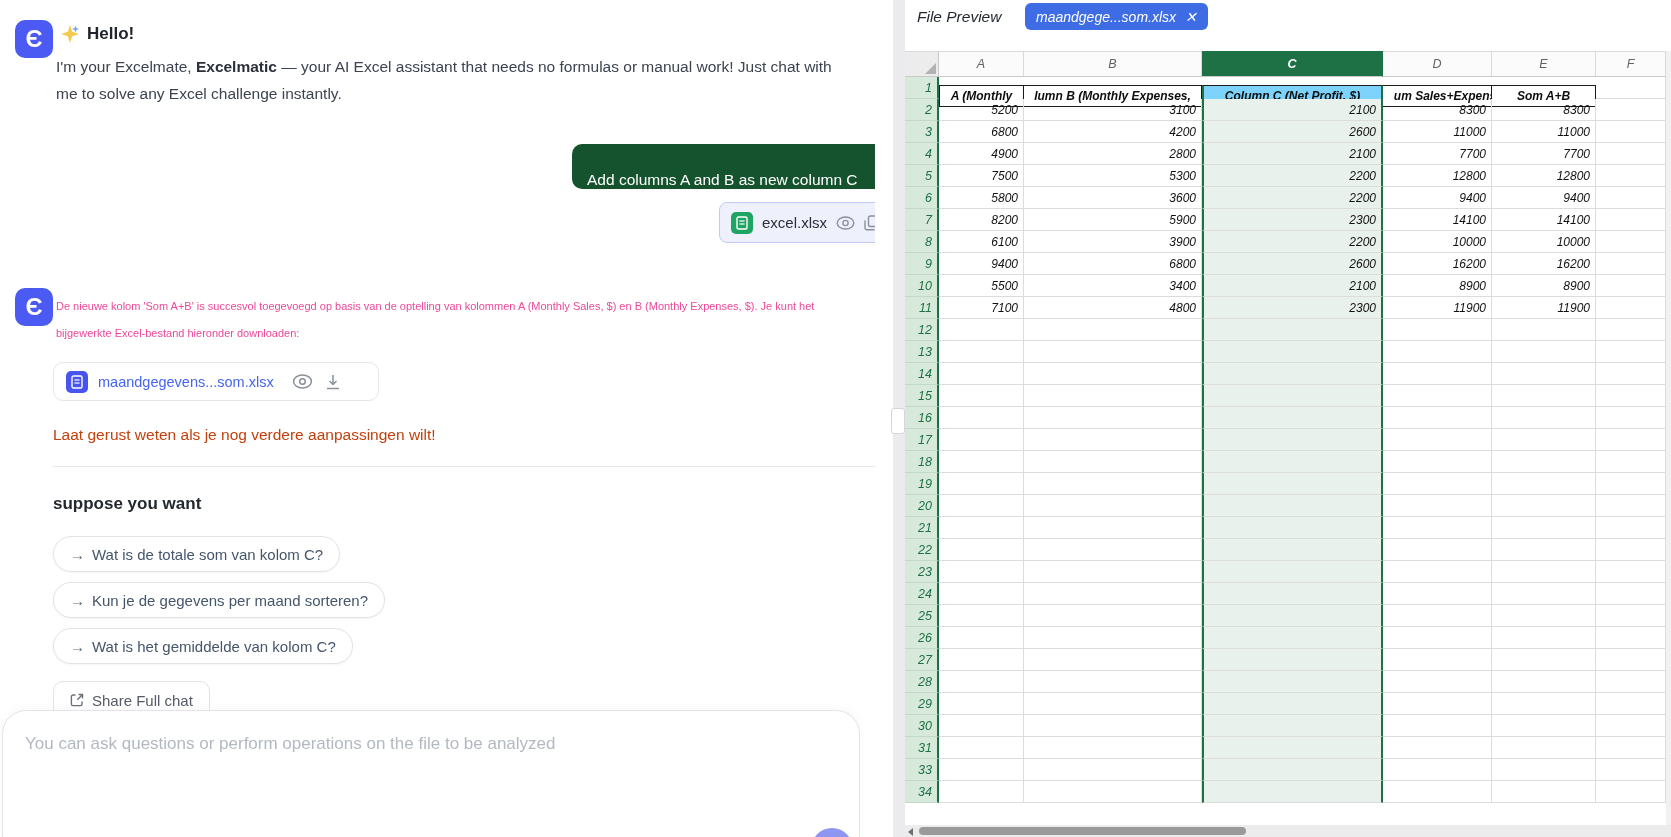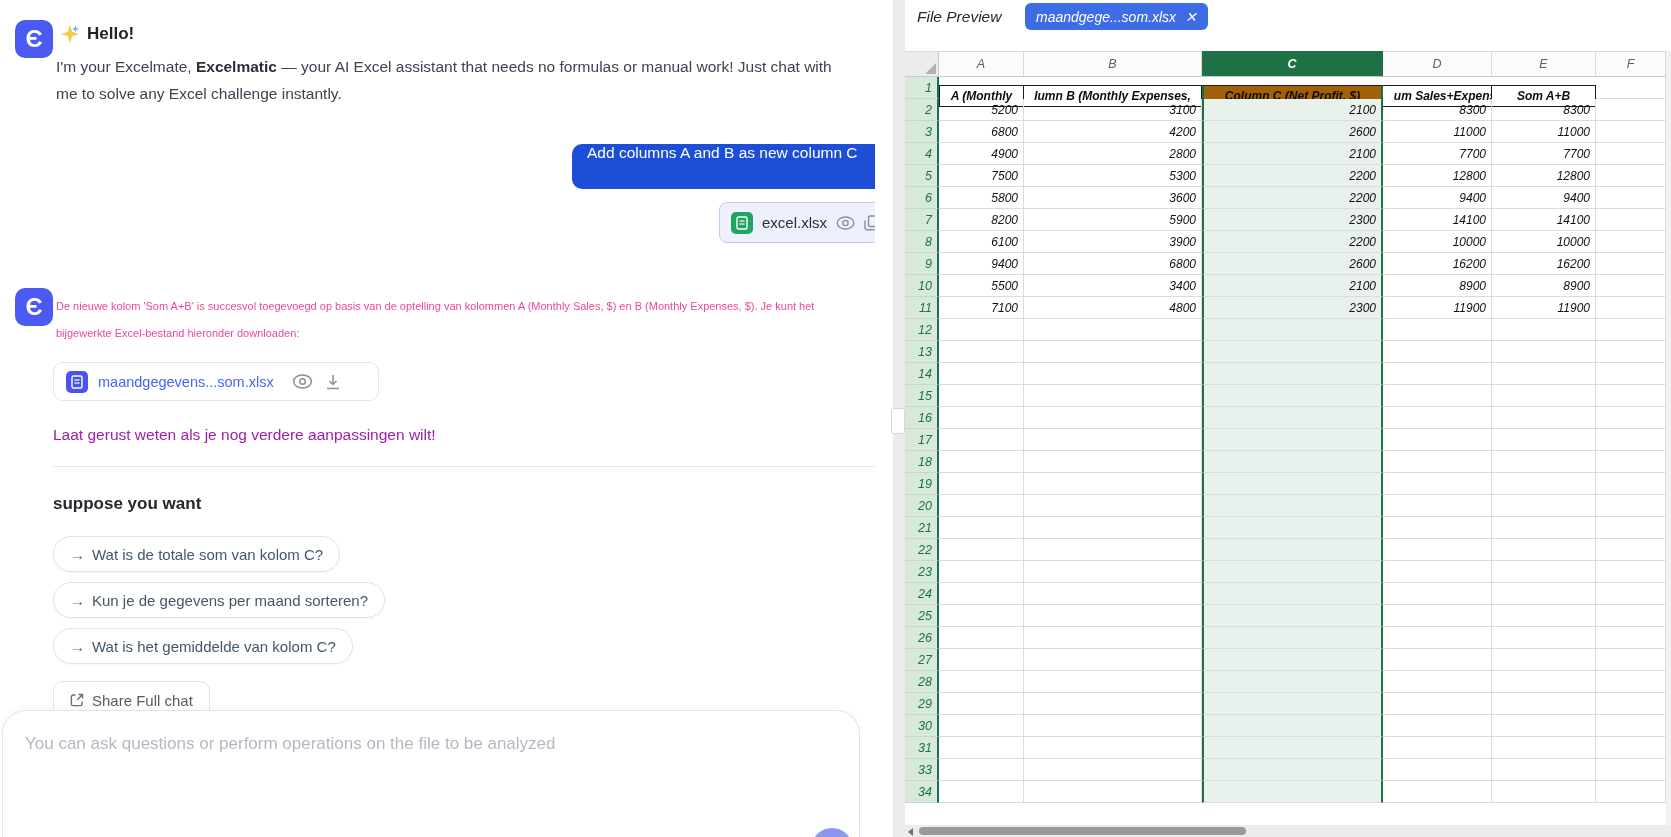--- a/index.html
+++ b/index.html
@@ -13,40 +13,40 @@
             color:#fff; display:flex; align-items:center; justify-content:center;
             font-size:24px; font-weight:bold; }
   .avatar1 { left:15px; top:20px; }
   .avatar2 { left:15px; top:288px; }
 
   .hello { position:absolute; left:60px; top:24px; font-size:17px; font-weight:700; color:#20242c;
            display:flex; align-items:center; gap:7px; }
   .intro { position:absolute; left:56px; top:53px; width:790px; font-size:15.5px; line-height:27px; color:#3d4351; }
   .intro b { font-weight:700; color:#2b2f3a; }
 
-  .user-bubble { position:absolute; left:572px; top:144px; width:330px; height:45px; background:#1d4ed8;
-                 border-radius:10px; color:#fff; font-size:15.5px; display:flex; align-items:flex-start;
+  .user-bubble { position:absolute; left:572px; top:144px; width:330px; height:45px; background:#14532d;
+                 border-radius:10px; color:#fff; font-size:15.5px; display:flex; align-items:flex-end;
                  padding-left:15px; }
 
   .chip1 { position:absolute; left:719px; top:202px; width:170px; height:41px; background:#eef0fc;
            border:1px solid #c3c9f7; border-radius:8px; display:flex; align-items:center; gap:9px; padding:0 11px; }
   .chip1 .fname { font-size:15px; color:#2a2f3a; }
 
   .ficon { width:22px; height:22px; border-radius:5px; display:flex; align-items:center; justify-content:center; flex:0 0 22px; }
   .ficon-green { background:#1fa463; }
   .ficon-blue  { background:#4754f0; }
 
   .msg2 { position:absolute; left:56px; top:293px; width:800px; font-size:11px; line-height:27px; color:#ec4899; }
 
   .chip2 { position:absolute; left:53px; top:362px; width:326px; height:39px; background:#fff;
            border:1px solid #e6e6ea; border-radius:10px; display:flex; align-items:center; gap:10px; padding:0 12px; }
   .chip2 .flink { font-size:14.5px; color:#4664f0; }
   .chip2 .icons { display:flex; gap:12px; margin-left:8px; align-items:center; }
 
-  .note { position:absolute; left:53px; top:426px; font-size:15.5px; color:#a21caf; }
+  .note { position:absolute; left:53px; top:426px; font-size:15.5px; color:#c2410c; }
   .divider { position:absolute; left:53px; top:466px; width:822px; height:1px; background:#e8e8ea; }
 
   .suppose { position:absolute; left:53px; top:494px; font-size:17px; font-weight:700; color:#24292f; }
 
   .pill { position:absolute; height:36px; border:1px solid #e3e3e6; border-radius:18px; background:#fff;
           color:#46566a; font-size:15px; display:inline-flex; align-items:center; padding:0 16px; gap:7px;
           box-shadow:0 1px 2px rgba(0,0,0,.04); white-space:nowrap; }
   .pill .arr { color:#5b6b7d; }
   .pill1 { left:53px; top:536px; }
   .pill2 { left:53px; top:582px; }
@@ -91,21 +91,21 @@
                  border-left:11px solid transparent; border-bottom:11px solid #b2b2b2; }
 
   
   .rn { background:#d7e9db; color:#1e7145; font-size:12.5px; display:flex; align-items:center; justify-content:flex-end;
         padding-right:5px; border-bottom:1px solid #c3d8c8; border-right:2px solid #1e7145; }
 
   
   .hc { font-weight:700; color:#0d0d0d; display:flex; align-items:center; justify-content:center;
         border:1px solid #1a1a1a; border-left:none;margin-top:8px; }
   .hc.first { border-left:1px solid #1a1a1a; }
-  .hc-sel { background:#a16207; border-top:1px solid #1a1a1a; border-bottom:1px solid #1a1a1a;
+  .hc-sel { background:#7dd3fc; border-top:1px solid #1a1a1a; border-bottom:1px solid #1a1a1a;
             border-left:2px solid #1e7145; border-right:2px solid #1e7145; }
   .hc-none { border:none; border-right:1px solid #dcdcdc; border-bottom:1px solid #dcdcdc; }
 
   
   .dc { color:#111; display:flex; align-items:center; justify-content:flex-end; padding-right:5px;
         border-right:1px solid #dcdcdc; border-bottom:1px solid #dcdcdc; }
   .dc-sel { background:#e9f1ec; border-left:2px solid #1e7145; border-right:2px solid #1e7145; }
 
   .v-strip { position:absolute; left:761px; top:51px; width:5px; height:774px; background:#f1f1f1; }
 

